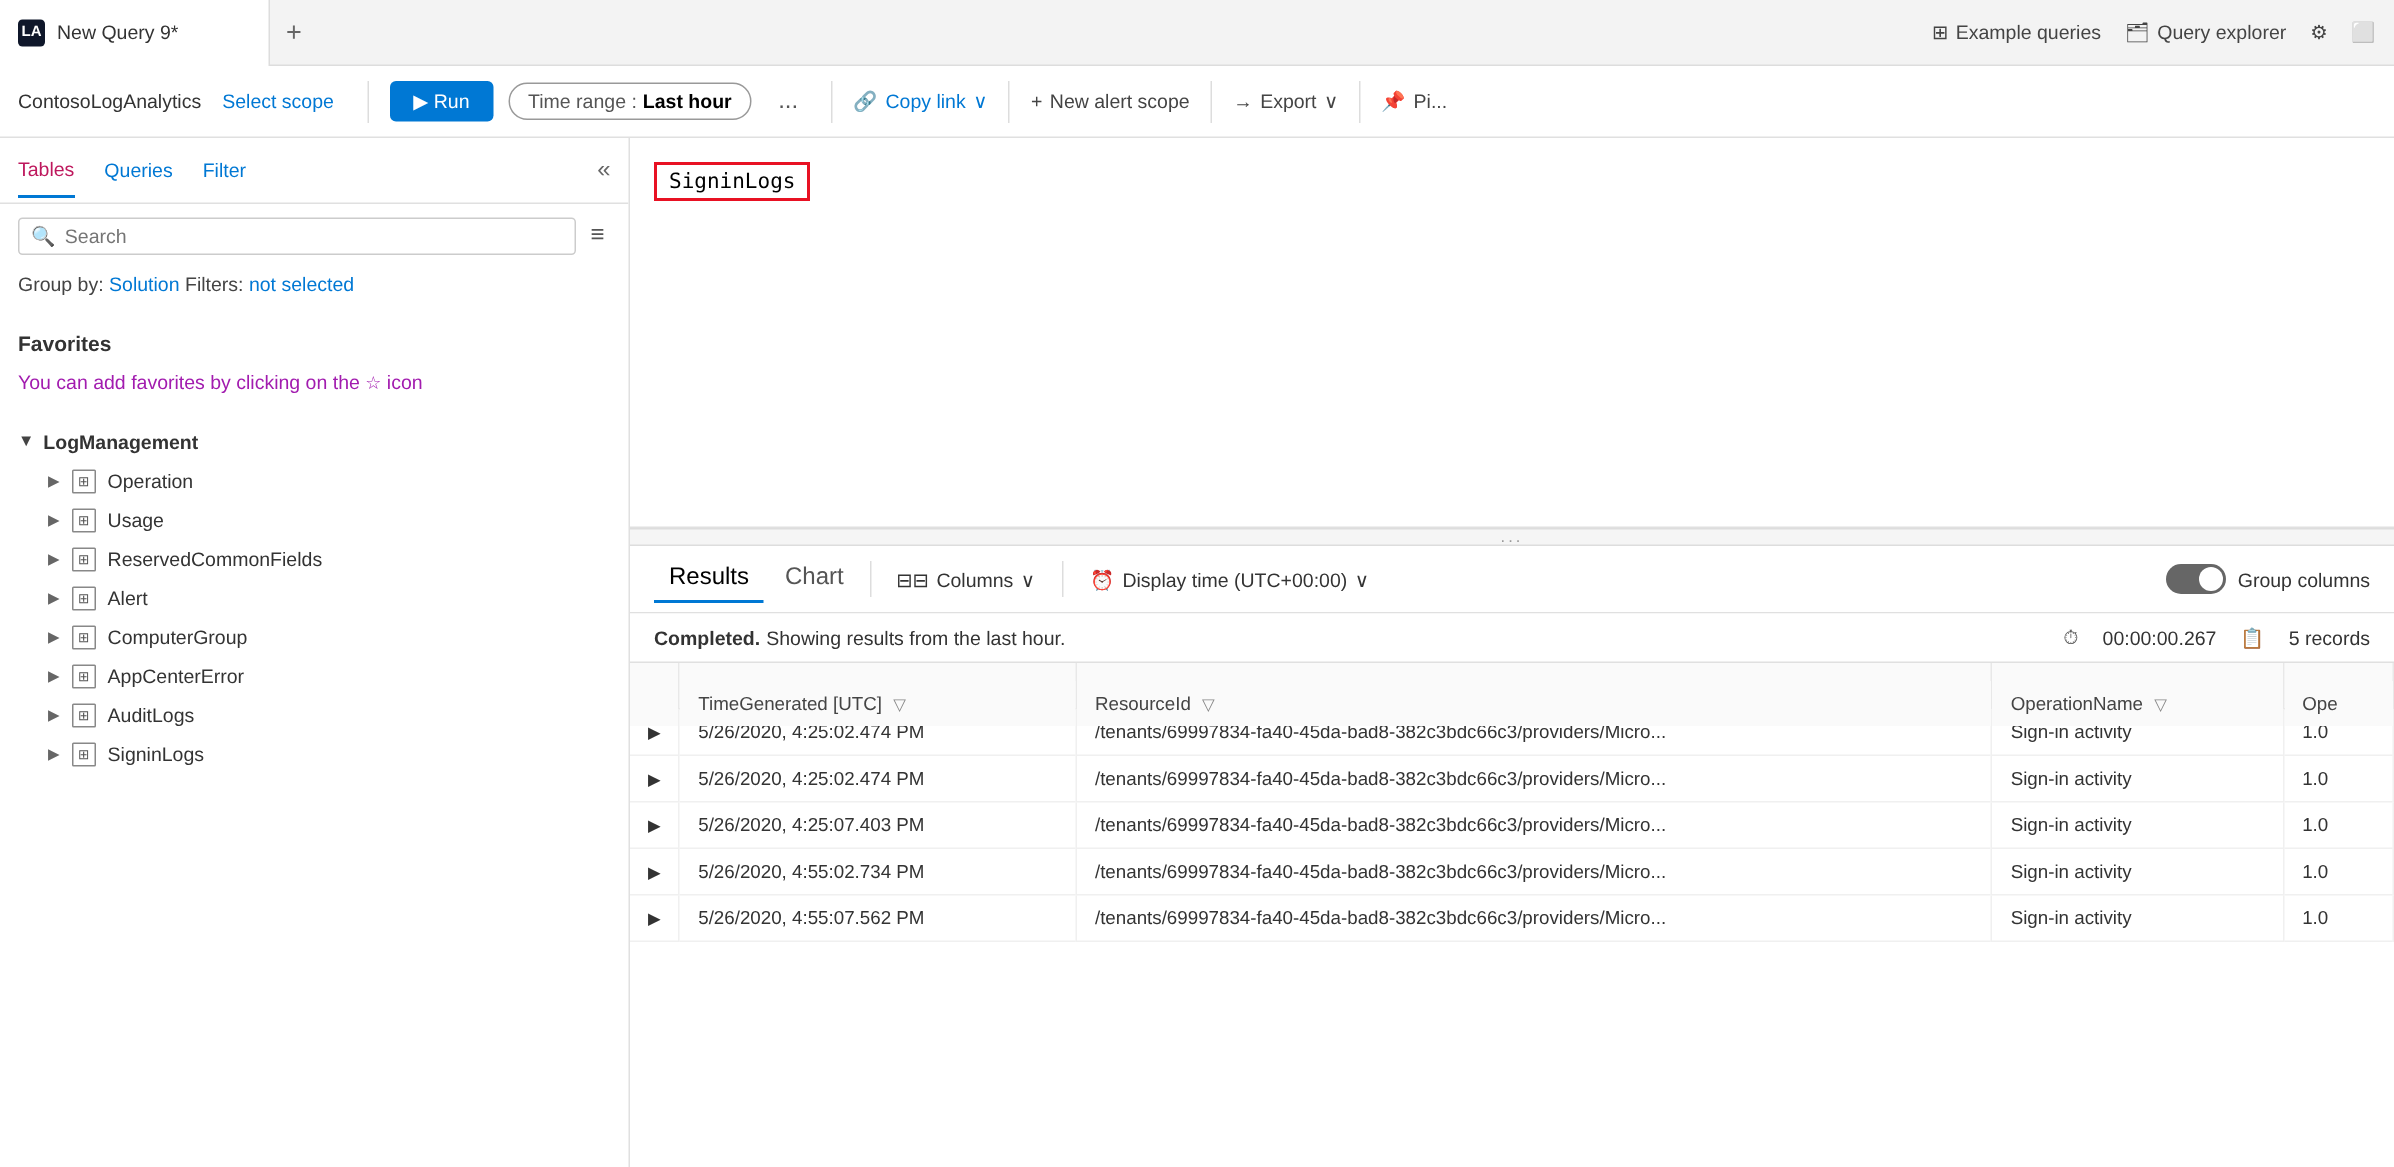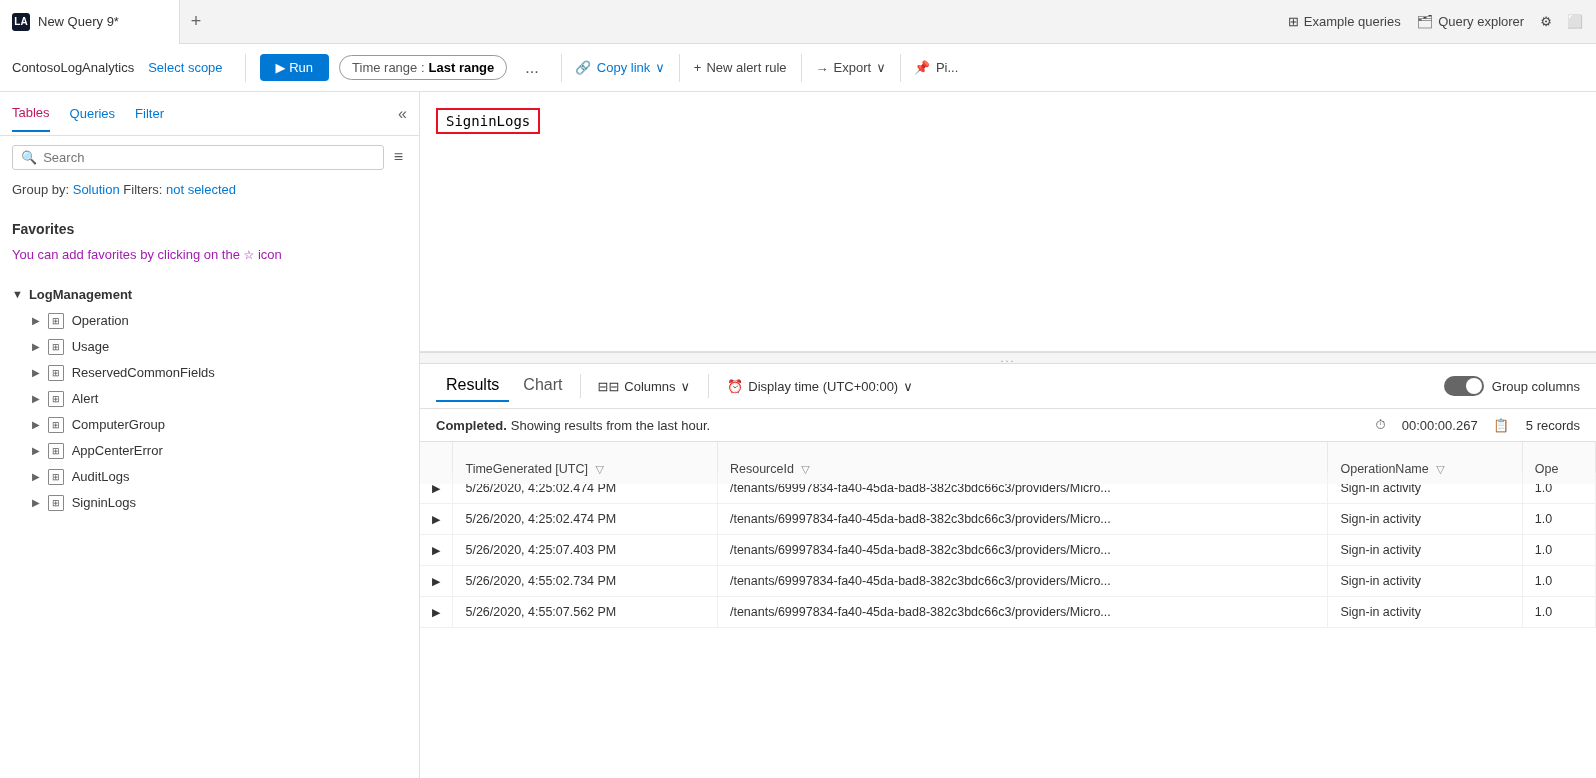--- a/index.html
+++ b/index.html
@@ -330,33 +330,33 @@
   </div>
 </div>
 
 <div class="toolbar">
   <span class="workspace-name">ContosoLogAnalytics</span>
   <span class="select-scope">Select scope</span>
   <div class="divider-v"></div>
   <button class="run-btn">▶ Run</button>
   <div class="time-range-btn">
     <span class="label">Time range : </span>
-    <span class="value">Last range</span>
+    <span class="value">Last hour</span>
   </div>
   <button class="ellipsis-btn">...</button>
   <div class="divider-v"></div>
   <div class="toolbar-link">
     <span>🔗</span>
     <span>Copy link</span>
     <span>∨</span>
   </div>
   <div class="divider-v"></div>
   <div class="new-alert-btn">
     <span>+</span>
-    <span>New alert rule</span>
+    <span>New alert scope</span>
   </div>
   <div class="divider-v"></div>
   <div class="export-btn">
     <span>→</span>
     <span>Export</span>
     <span>∨</span>
   </div>
   <div class="divider-v"></div>
   <div class="pin-btn">
     <span>📌</span>

